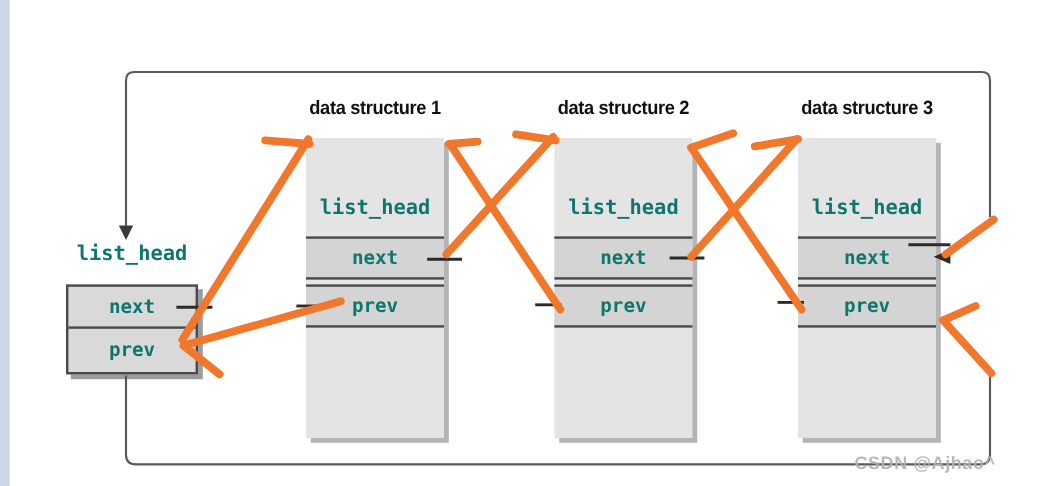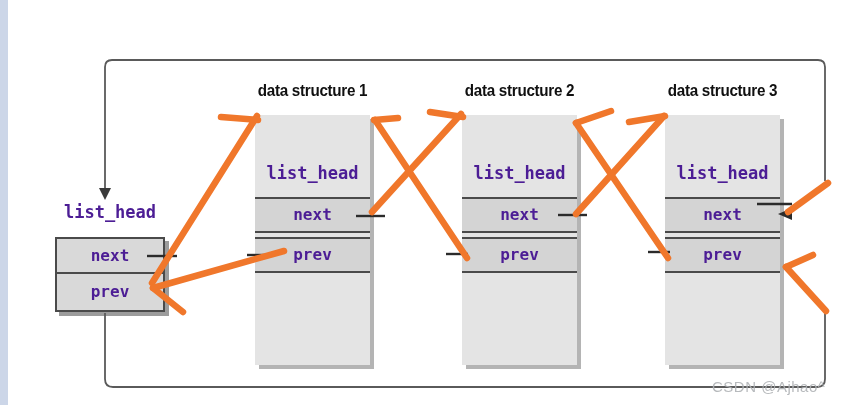--- a/index.html
+++ b/index.html
@@ -3,21 +3,21 @@
 <meta charset="utf-8">
 <style>
   html,body { margin:0; padding:0; }
   .canvas {
     position:relative; width:867px; height:405px;
     background:#ffffff; overflow:hidden;
     font-family:"Liberation Sans", sans-serif;
   }
   .strip { position:absolute; left:0; top:0; width:8px; height:405px; background:#ccd6e8; }
 
-  .mono { font-family:"DejaVu Sans Mono", monospace; font-weight:bold; color:#4c1d95; }
+  .mono { font-family:"DejaVu Sans Mono", monospace; font-weight:bold; color:#0f766e; }
 
   .ds-title {
     position:absolute; top:82px; width:135px; text-align:center;
     font-weight:bold; font-size:16px; color:#101010;
     transform:scaleX(.95); transform-origin:center; letter-spacing:-0.3px;
   }
 
   .ds-box {
     position:absolute; top:115px; width:115px; height:250px;
     background:#e4e4e4; box-shadow:4px 4px 0 #b4b4b4;
@@ -45,21 +45,21 @@
   .head-cell.next { height:33px; line-height:33px; border-bottom:2px solid #4a4a4a; }
   .head-cell.prev { height:36px; line-height:36px; }
 
   svg.overlay { position:absolute; left:0; top:0; pointer-events:none; }
   .loop { stroke:#5a5a5a; stroke-width:1.8; fill:none; }
   .dash { stroke:#2b2b2b; stroke-width:2.4; }
   .orange { stroke:#f0772b; stroke-width:6.5; stroke-linecap:round; fill:none; }
 
   .watermark {
     position:absolute; left:712px; top:378px; font-size:15px; color:#b0b3b6;
-    letter-spacing:0.5px; opacity:.9;
+    letter-spacing:0.5px; opacity:.9;font-weight:bold;
   }
 </style>
 </head>
 <body>
 
 <div class="canvas">
 
   <div class="strip"></div>
 
   <div class="head-label mono">list_head</div>

